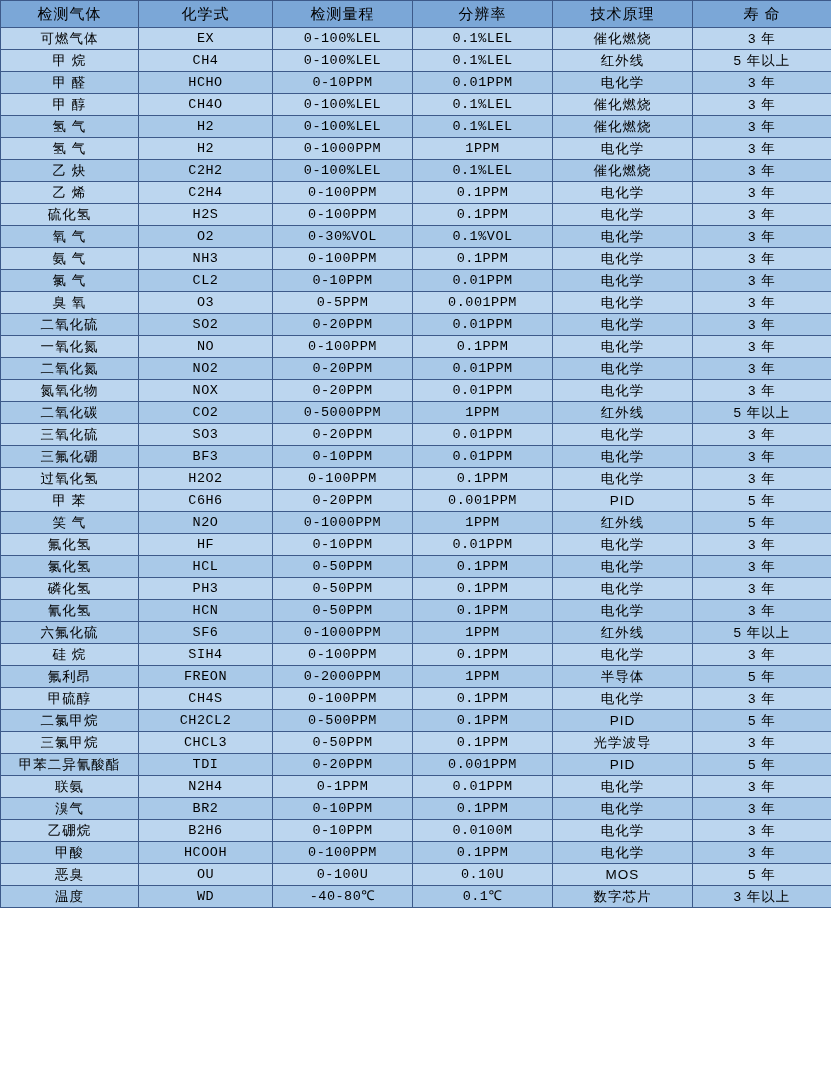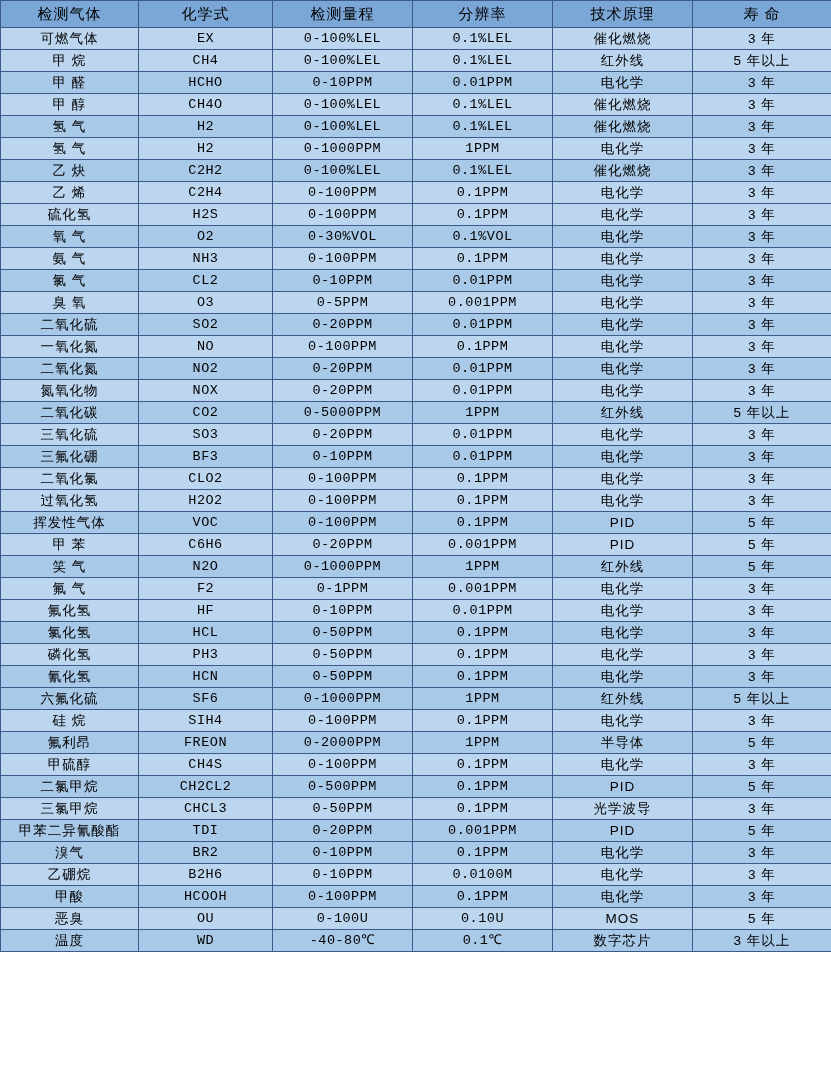--- a/index.html
+++ b/index.html
@@ -236,66 +236,42 @@
       </tr>
       <tr class="alt">
         <td class="cn">三氟化硼</td>
         <td class="latin">BF3</td>
         <td class="latin">0-10PPM</td>
         <td class="latin">0.01PPM</td>
         <td class="cn">电化学</td>
         <td class="cn">3 年</td>
       </tr>
       <tr>
-        <td class="cn">二氧化氯</td>
-        <td class="latin">CLO2</td>
-        <td class="latin">0-100PPM</td>
-        <td class="latin">0.1PPM</td>
-        <td class="cn">电化学</td>
-        <td class="cn">3 年</td>
-      </tr>
-      <tr>
         <td class="cn">过氧化氢</td>
         <td class="latin">H2O2</td>
         <td class="latin">0-100PPM</td>
         <td class="latin">0.1PPM</td>
         <td class="cn">电化学</td>
         <td class="cn">3 年</td>
-      </tr>
-      <tr class="alt">
-        <td class="cn">挥发性气体</td>
-        <td class="latin">VOC</td>
-        <td class="latin">0-100PPM</td>
-        <td class="latin">0.1PPM</td>
-        <td class="cn">PID</td>
-        <td class="cn">5 年</td>
       </tr>
       <tr>
         <td class="cn">甲 苯</td>
         <td class="latin">C6H6</td>
         <td class="latin">0-20PPM</td>
         <td class="latin">0.001PPM</td>
         <td class="cn">PID</td>
         <td class="cn">5 年</td>
       </tr>
       <tr class="alt">
         <td class="cn">笑 气</td>
         <td class="latin">N2O</td>
         <td class="latin">0-1000PPM</td>
         <td class="latin">1PPM</td>
         <td class="cn">红外线</td>
         <td class="cn">5 年</td>
-      </tr>
-      <tr>
-        <td class="cn">氟 气</td>
-        <td class="latin">F2</td>
-        <td class="latin">0-1PPM</td>
-        <td class="latin">0.001PPM</td>
-        <td class="cn">电化学</td>
-        <td class="cn">3 年</td>
       </tr>
       <tr>
         <td class="cn">氟化氢</td>
         <td class="latin">HF</td>
         <td class="latin">0-10PPM</td>
         <td class="latin">0.01PPM</td>
         <td class="cn">电化学</td>
         <td class="cn">3 年</td>
       </tr>
       <tr class="alt">
@@ -371,20 +347,28 @@
         <td class="cn">3 年</td>
       </tr>
       <tr class="alt">
         <td class="cn">甲苯二异氰酸酯</td>
         <td class="latin">TDI</td>
         <td class="latin">0-20PPM</td>
         <td class="latin">0.001PPM</td>
         <td class="cn">PID</td>
         <td class="cn">5 年</td>
       </tr>
+      <tr>
+        <td class="cn">联氨</td>
+        <td class="latin">N2H4</td>
+        <td class="latin">0-1PPM</td>
+        <td class="latin">0.01PPM</td>
+        <td class="cn">电化学</td>
+        <td class="cn">3 年</td>
+      </tr>
       <tr class="alt">
         <td class="cn">溴气</td>
         <td class="latin">BR2</td>
         <td class="latin">0-10PPM</td>
         <td class="latin">0.1PPM</td>
         <td class="cn">电化学</td>
         <td class="cn">3 年</td>
       </tr>
       <tr>
         <td class="cn">乙硼烷</td>

